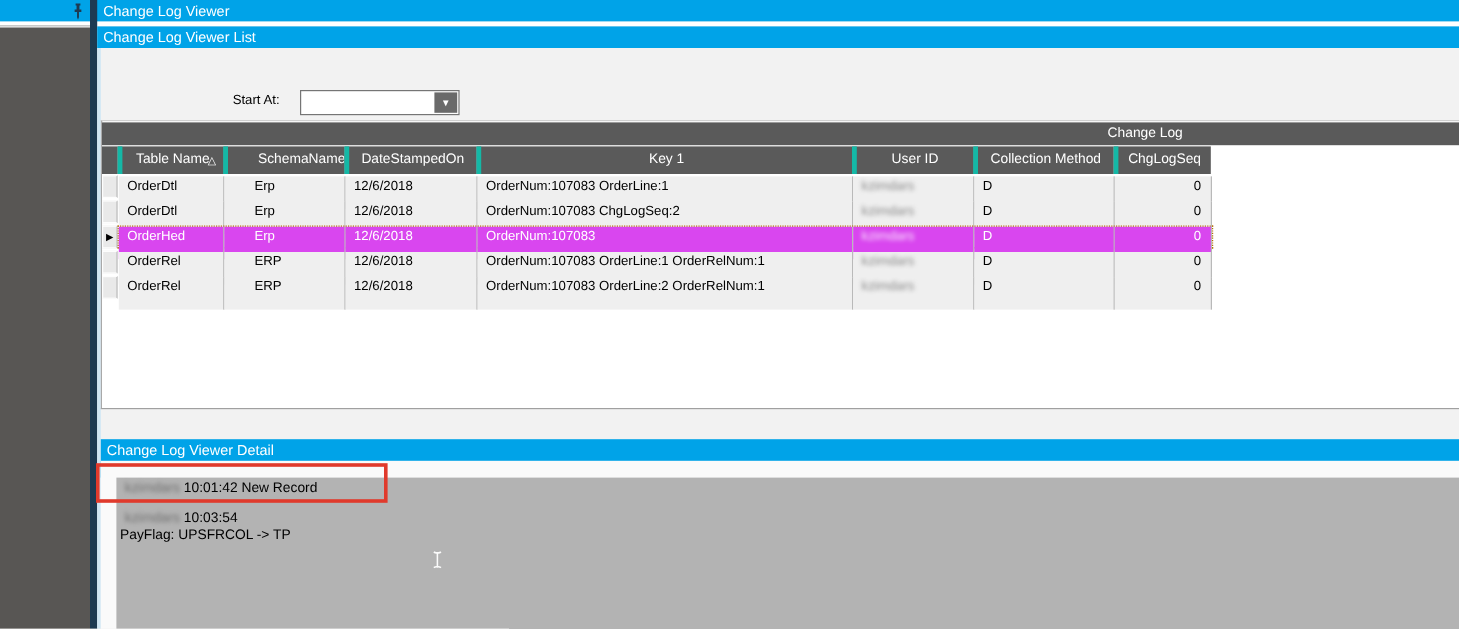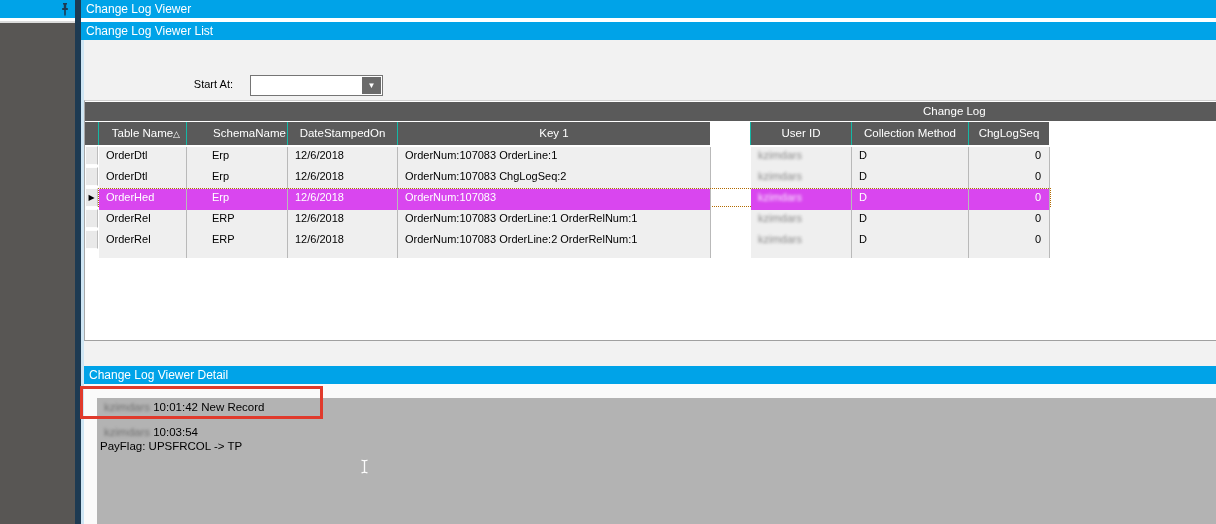--- a/index.html
+++ b/index.html
@@ -26,34 +26,34 @@
   #startat-label { left:160px; top:78px; width:73px; height:16px; font-size:11px; color:#000; text-align:right; }
   #startat-combo { left:250px; top:75px; width:133px; height:21px; background:#fff; border:1px solid #757575; }
   #startat-input { position:absolute; left:1px; top:1px; width:111px; height:17px; border:0; outline:none; font-size:11px; font-family:"Liberation Sans",sans-serif; background:transparent; }
   #combo-btn { position:absolute; right:1px; top:1px; width:19px; height:17px; background:#6a6a6a; color:#fff; font-size:8px; text-align:center; line-height:17px; cursor:pointer; }
 
   
   #grid { left:84px; top:100px; width:1132px; height:241px; background:#ffffff; border-left:1px solid #a9a9a9; border-top:1px solid #cfcfcf; border-bottom:1px solid #a0a0a0; }
   #group-band { position:absolute; left:0; top:1px; width:1132px; height:19px; background:#5a5a5a; }
   #group-band-label { position:absolute; left:838px; top:0; height:19px; line-height:19px; color:#fff; font-size:11.5px; }
   .hdr-row { position:absolute; left:0; top:21px; height:23px; display:flex; }
-  .hdr-cell { background:#5a5a5a; color:#fff; font-size:11.5px; height:23px; line-height:23px; text-align:center; border-left:1px solid #14b8a6; position:relative; overflow:hidden; white-space:nowrap; }
+  .hdr-cell { background:#5a5a5a; color:#fff; font-size:11.5px; height:23px; line-height:23px; text-align:center; border-left:4px solid #14b8a6; position:relative; overflow:hidden; white-space:nowrap; }
   .hdr-cell:first-child { border-left:0; }
   .sort-tri { font-size:9px; position:absolute; right:6px; top:1px; }
 
   .g-row { position:absolute; left:0; height:19px; display:flex; }
   .sel-cell { width:13px; height:19px; background:#e9e9e9; border:1px solid #fdfdfd; border-right:1px solid #bdbdbd; font-size:8px; color:#000; text-align:center; line-height:18px; }
   .row-cells { display:flex; height:19px; border:1px solid transparent; }
   .g-cell { background:#efefef; font-size:11px; color:#000; height:27px; line-height:17px; padding-left:7px; border-right:1px solid #b9b9b9; overflow:hidden; white-space:nowrap; }
   .g-cell.num { text-align:right; padding-right:8px; padding-left:0; }
   .g-row.selected .g-cell { background:#d946ef; color:#fff; }
   .g-row.selected .row-cells { border:1px dotted #b36b00; }
 
   .w-table{width:88px;} .w-schema{width:101px;padding-left:25px;} .w-date{width:110px;}
-  .w-key{width:313px;} .w-user{width:101px;margin-left:40px;} .w-method{width:117px;} .w-seq{width:81px;}
+  .w-key{width:313px;} .w-user{width:101px;} .w-method{width:117px;} .w-seq{width:81px;}
 
   .blur-user { filter:blur(1.8px); color:#8a8a8a; }
   .g-row.selected .blur-user { color:rgba(255,255,255,.9); }
 
   
   #detailbar { left:84px; top:366px; width:1132px; height:32px; }
   #detailbar-title { position:absolute; left:5px; top:0; height:18px; }
   #detail-white { left:84px; top:384px; width:1132px; height:140px; background:#fafafa; }
   #detail-gray { left:97px; top:398px; width:1119px; height:126px; background:#b3b3b3; }
   .detail-line { position:absolute; font-size:11.5px; color:#000; white-space:pre; }

